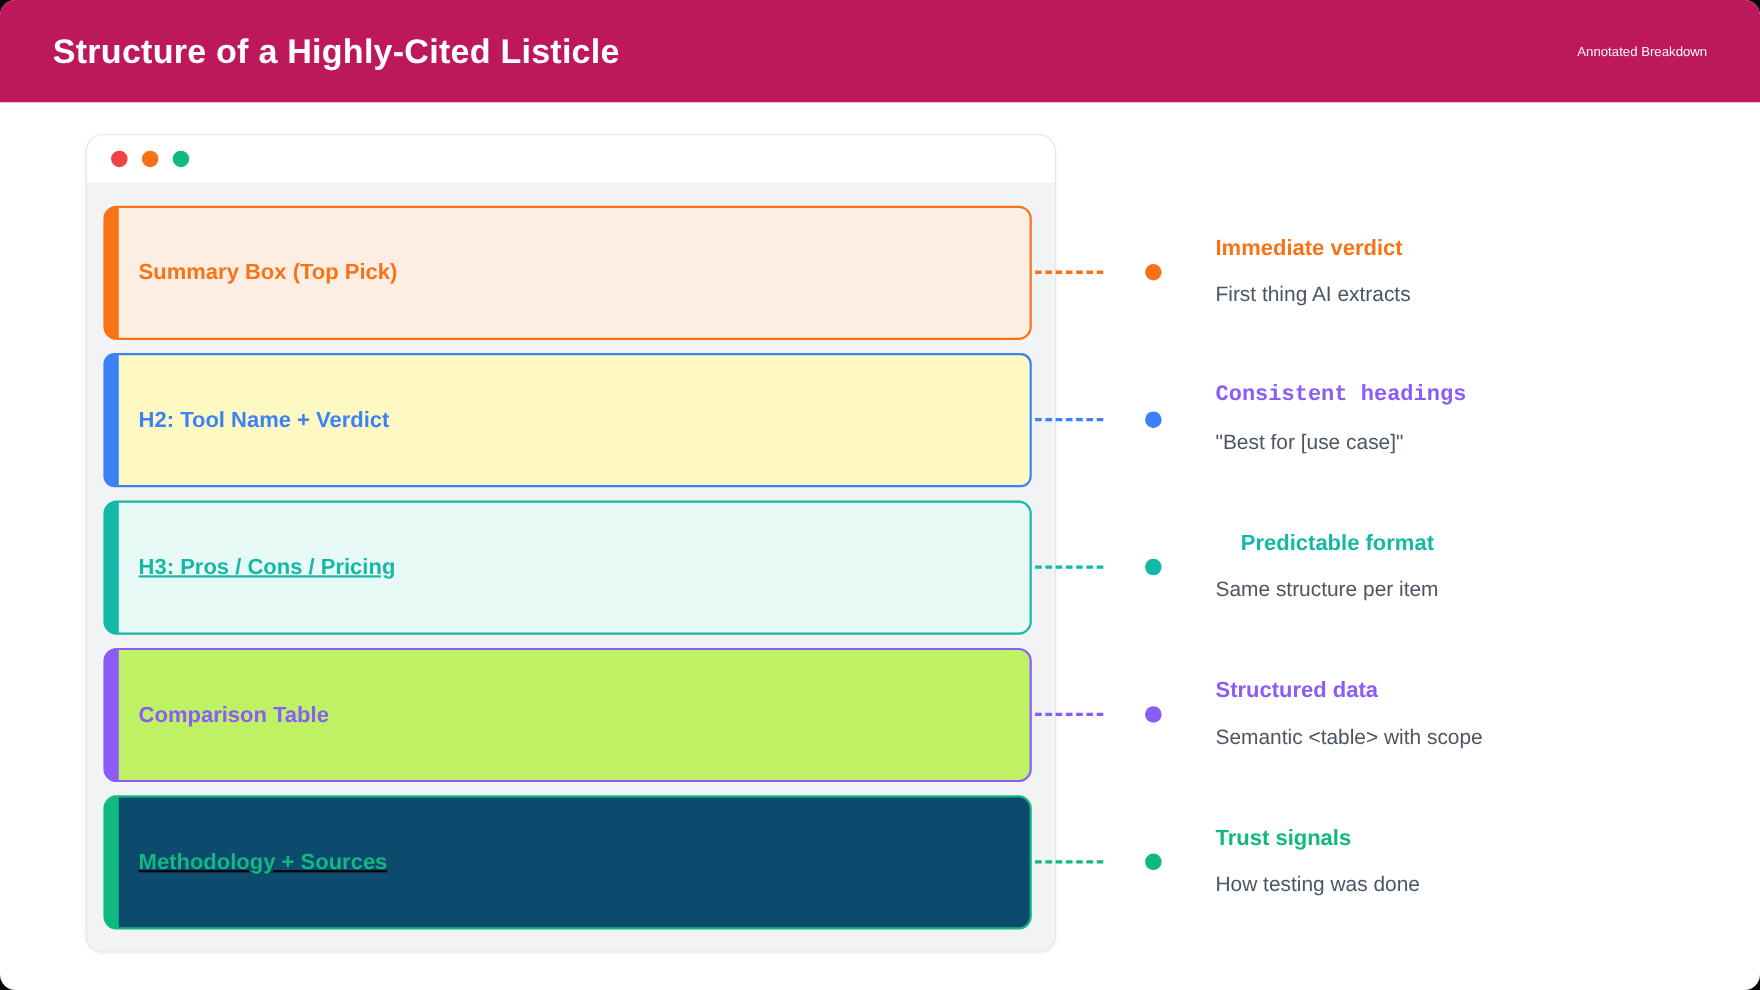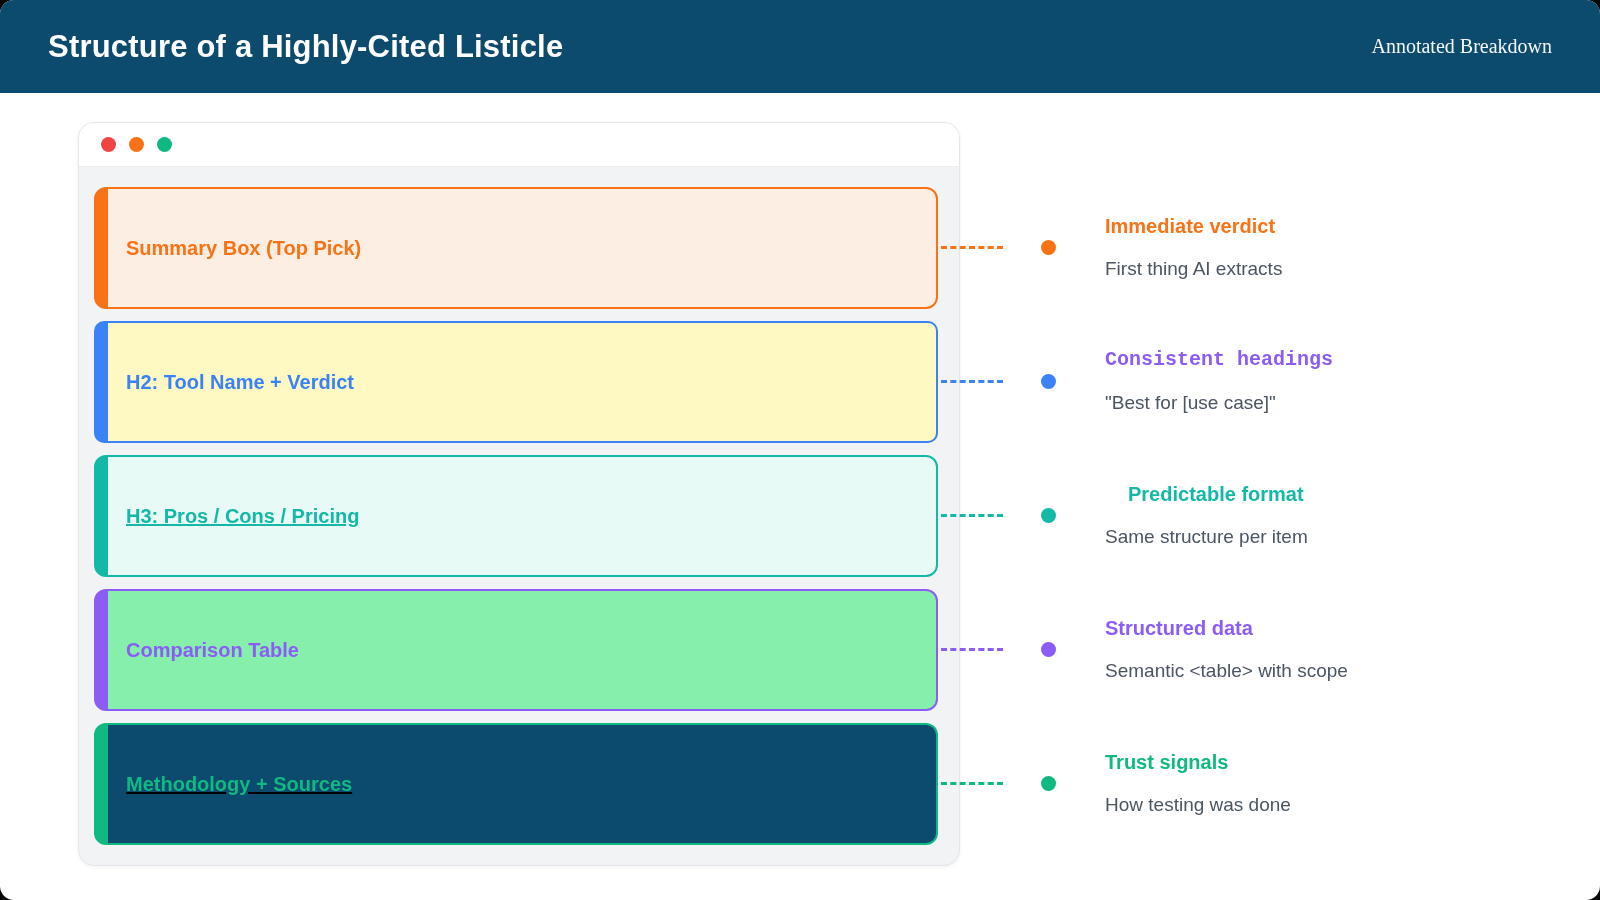--- a/index.html
+++ b/index.html
@@ -30,22 +30,21 @@
     box-sizing: border-box;
   }
   .header-title {
     color: #FFFFFF;
     font-size: 31px;
     font-weight: bold;
     letter-spacing: 0.2px;
   }
   .header-badge {
     color: rgba(255,255,255,0.96);
-    font-size: 20px;
-    font-family: Liberation Serif, serif;
+    font-size: 12px;
   }
   
   .window {
     position: absolute;
     left: 78px;
     top: 122px;
     width: 882px;
     height: 744px;
     background: #F1F3F4;
     border: 1px solid #E3E7EB;
@@ -126,21 +125,21 @@
     font-size: 19px;
     margin-top: 20px;
     line-height: 1.2;
   }
 </style>
 </head>
 <body>
 
 <div class="page">
 
-  <div class="header" style="background: #0c4a6e; text-align: right;">
+  <div class="header" style="background: #be185d; text-align: right;">
     <div class="header-title">Structure of a Highly-Cited Listicle</div>
     <div class="header-badge">Annotated Breakdown</div>
   </div>
 
   <div class="window" style="background: rgb(241, 243, 244);">
     <div class="titlebar">
       <div class="winDot" style="background: rgb(239, 68, 68);"></div>
       <div class="winDot" style="background: rgb(249, 115, 22);"></div>
       <div class="winDot" style="background: rgb(16, 185, 129);"></div>
     </div>
@@ -151,21 +150,21 @@
       </div>
 
       <div class="sec" style="border-color: rgb(59, 130, 246); background: #fef9c3; border-radius: 10px;">
         <span class="sec-label" style="color: rgb(59, 130, 246);">H2: Tool Name + Verdict</span>
       </div>
 
       <div class="sec" style="border-color: rgb(20, 184, 166); background: rgb(231, 250, 246);">
         <span class="sec-label" style="color: rgb(20, 184, 166); text-decoration: underline;">H3: Pros / Cons / Pricing</span>
       </div>
 
-      <div class="sec" style="border-color: rgb(139, 92, 246); background: #86efac;">
+      <div class="sec" style="border-color: rgb(139, 92, 246); background: #bef264;">
         <span class="sec-label" style="color: rgb(139, 92, 246);">Comparison Table</span>
       </div>
 
       <div class="sec" style="border-color: rgb(16, 185, 129); background: #0c4a6e; text-decoration: underline;">
         <span class="sec-label" style="color: rgb(16, 185, 129);">Methodology + Sources</span>
       </div>
 
     </div>
   </div>
 

